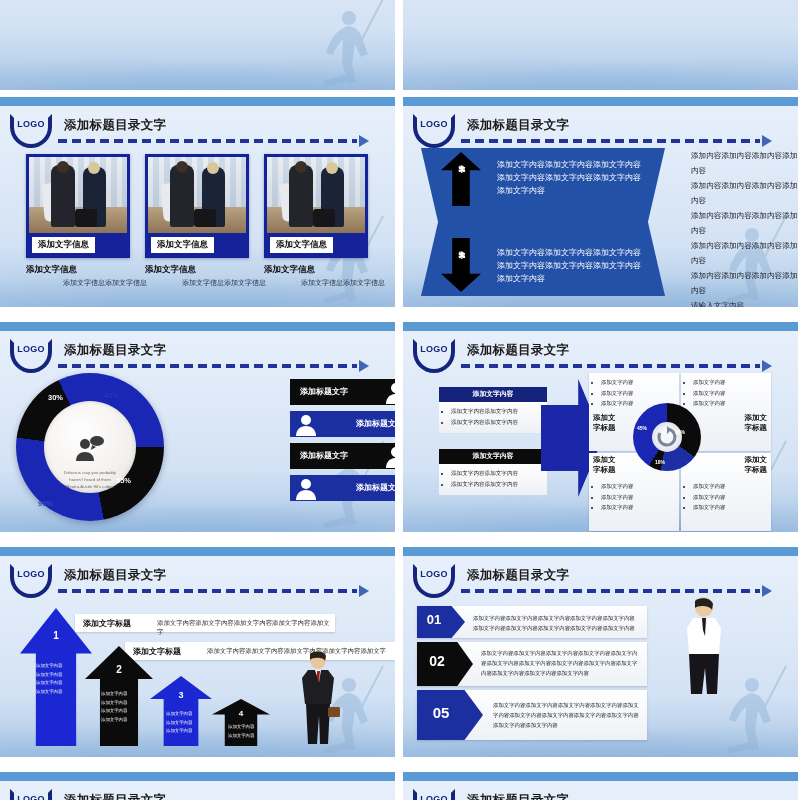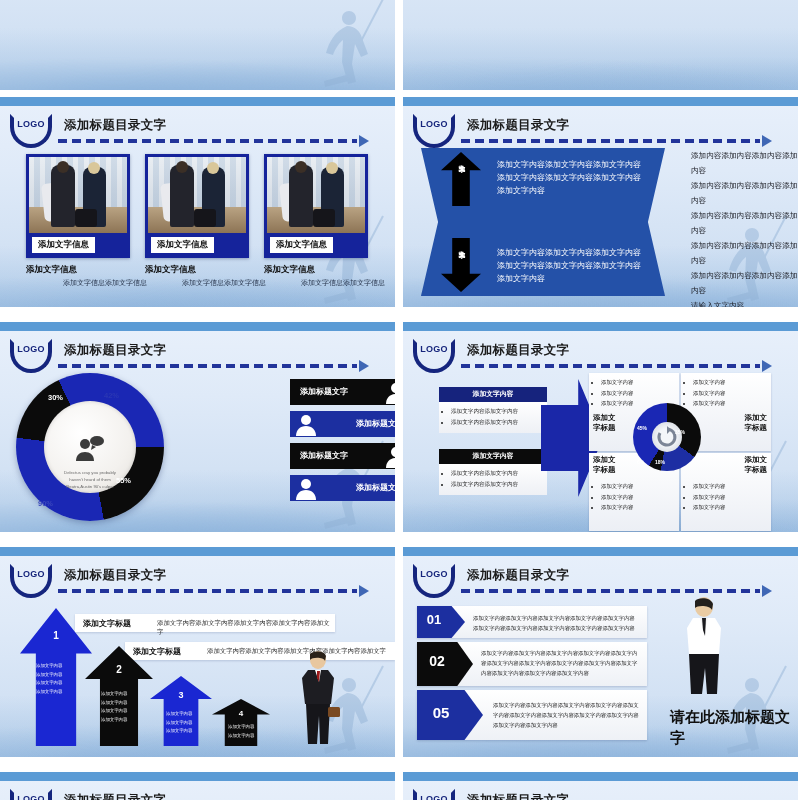--- a/index.html
+++ b/index.html
@@ -564,21 +564,20 @@
 
       <svg style="position:absolute;right:66px;top:40px;width:56px;height:100px;" viewBox="0 0 56 100">
         <ellipse cx="28" cy="11" rx="9" ry="10" fill="#e9cba3"></ellipse>
         <path d="M19 5c3-4 16-4 18 3l-1 6c-2-5-15-5-17-2z" fill="#23201d"></path>
         <path d="M17 22h22l6 10-2 26H13l-2-26z" fill="#ffffff"></path>
         <path d="M24 22h8l-4 16z" fill="#f4f4f4"></path>
         <path d="M26 22h4l-1 18-2-6z" fill="#1b1b1f"></path>
         <path d="M13 58h30l-2 40h-10l-2-26-3 26H15z" fill="#16161a"></path>
       </svg>
 
-      <div class="bigttl cjk">请在此添加标题文字</div>
     </div>
   </div>
 
   <div class="slide r5a" style="left:0;top:772px;">
     <div class="topbar"></div>
     <div class="inner">
       <div class="hdr">
         <div class="logo">
           <div class="ring"></div>
           <div class="txt">LOGO</div>

